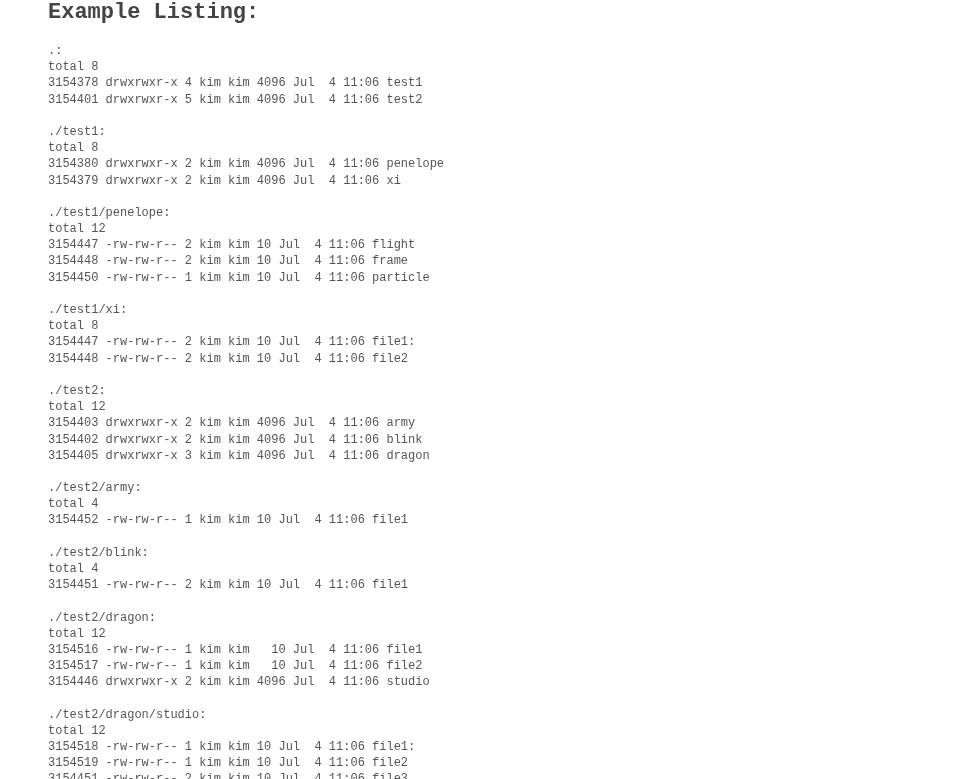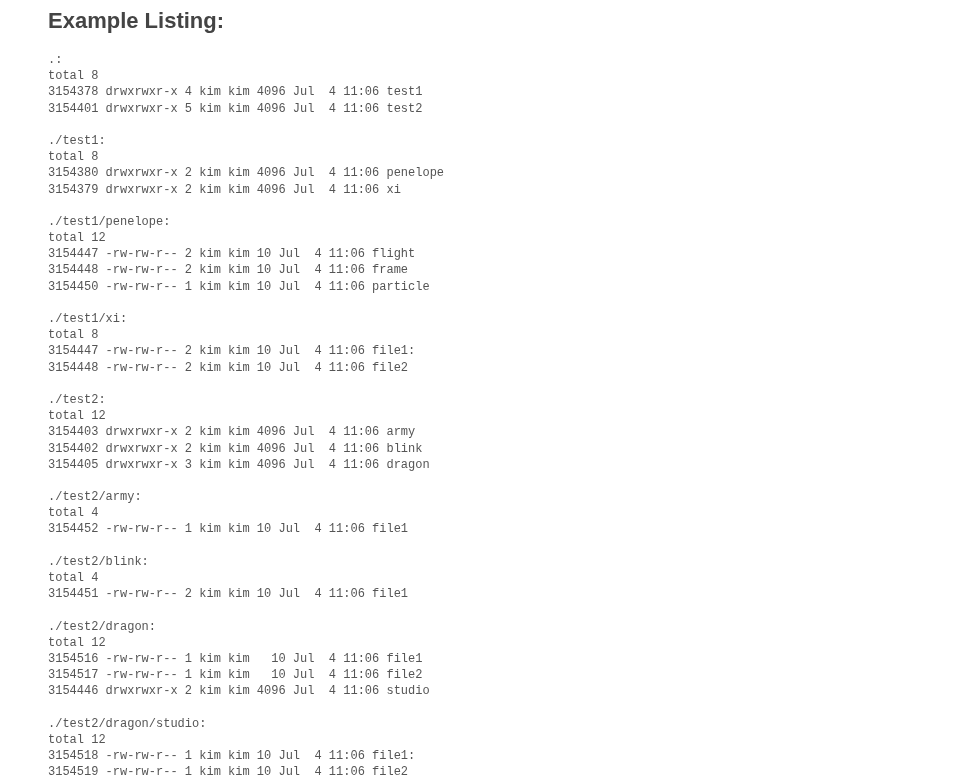--- a/index.html
+++ b/index.html
@@ -10,21 +10,22 @@
       background: #fff;
       width: 980px;
     }
     .container {
       padding: 0 48px;
     }
     h3.heading {
       font-size: 22px;
       font-weight: 700;
       color: #444;
-      margin: 8px 0 18px 0;
+      margin: 0 0 18px 0;
+      font-family: Liberation Mono, monospace;
     }
     pre.listing {
       font-family: "Courier New", Courier, monospace;
       font-size: 12px;
       line-height: 1.35;
       color: #555;
       margin: 0;
       white-space: pre;
     }
   </style>

